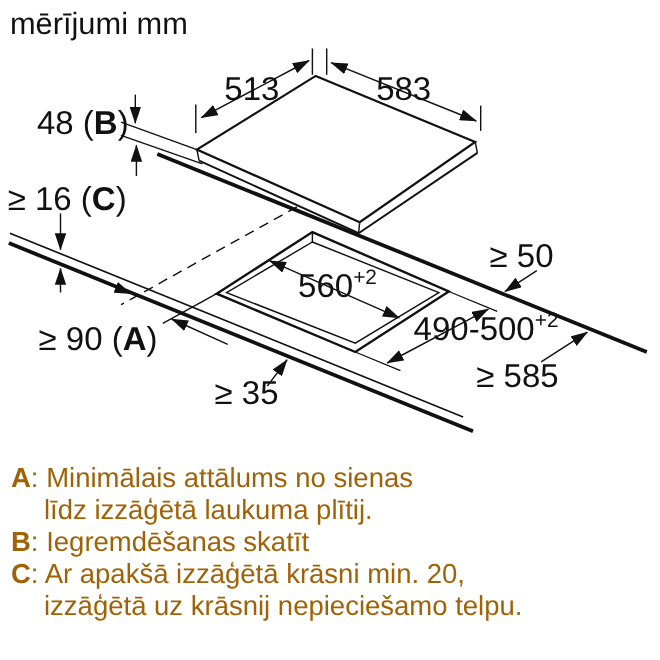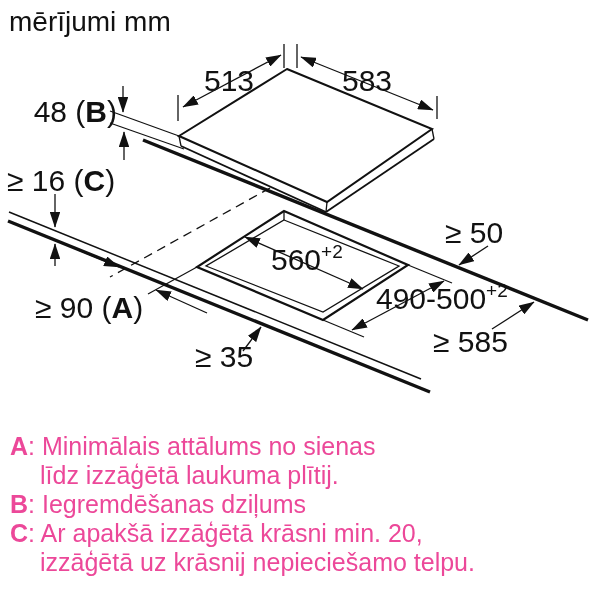--- a/index.html
+++ b/index.html
@@ -7,22 +7,22 @@
     width:600px;height:600px;background:#ffffff;position:relative;
     font-family:"Liberation Sans", sans-serif;color:#111;
     overflow:hidden;
   }
   svg text{fill:#111;}
   .dim{font-size:30px;}
   .title{font-size:28px;}
   .b{font-weight:bold;}
   .sup{font-size:19px;}
   .notes{
-    position:absolute;left:10px;top:432px;width:585px;
-    font-size:25px;line-height:29px;color:#ec4899;
+    position:absolute;left:10px;top:421px;width:585px;
+    font-size:25px;line-height:29px;color:#a16207;
   }
   .note-cont{padding-left:30px;}
 </style>
 </head>
 <body>
 
 
 
 <svg width="600" height="418" viewBox="0 0 600 418">
   <defs>
@@ -88,19 +88,19 @@
   <text class="dim" x="271" y="270"><tspan>560</tspan><tspan class="sup" dy="-12">+2</tspan></text>
   <text class="dim" x="376" y="309"><tspan>490-500</tspan><tspan class="sup" dy="-12">+2</tspan></text>
   <text class="dim" x="35" y="318"><tspan>≥ 90 (</tspan><tspan class="b">A</tspan><tspan>)</tspan></text>
   <text class="dim" x="433" y="352">≥ 585</text>
   <text class="dim" x="195" y="367">≥ 35</text>
 </svg>
 
 <div class="notes">
   <div class="note-line"><span class="b">A</span><span>: </span><span>Minimālais attālums no sienas</span></div>
   <div class="note-line note-cont">līdz izzāģētā laukuma plītij.</div>
-  <div class="note-line"><span class="b">B</span><span>: </span><span>Iegremdēšanas dziļums</span></div>
+  <div class="note-line"><span class="b">B</span><span>: </span><span>Iegremdēšanas skatīt</span></div>
   <div class="note-line"><span class="b">C</span><span>: </span><span>Ar apakšā izzāģētā krāsni min. 20,</span></div>
   <div class="note-line note-cont">izzāģētā uz krāsnij nepieciešamo telpu.</div>
 </div>
 
 
 
 
 </body></html>

